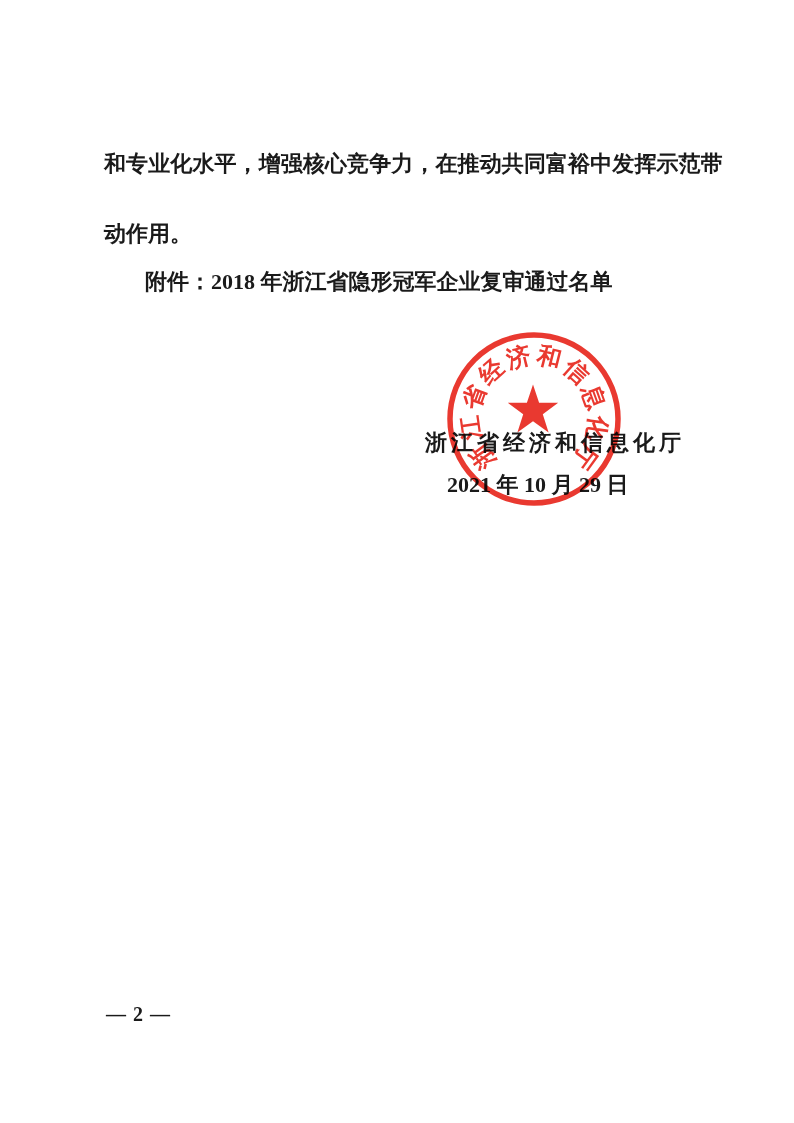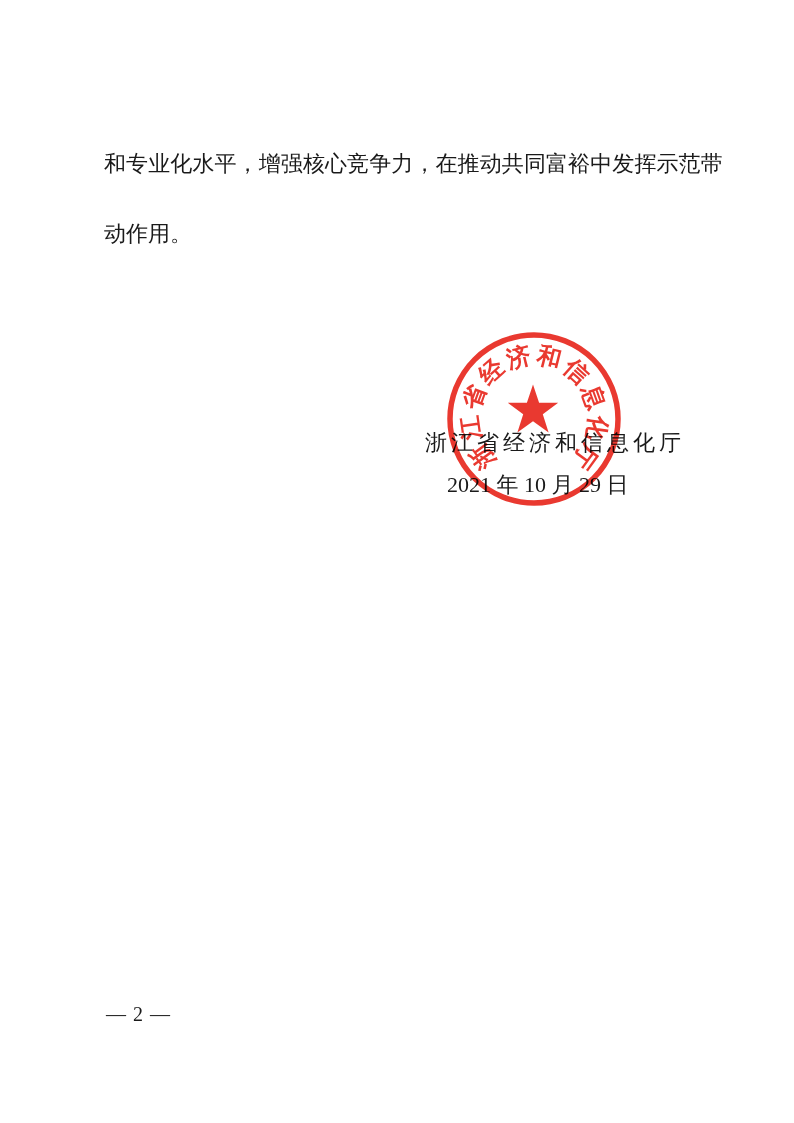--- a/index.html
+++ b/index.html
@@ -16,20 +16,21 @@
     font-family: "Liberation Serif", serif;
     color: #1a1a1a;
   }
   .txt {
     position: absolute;
     margin: 0;
     white-space: pre;
     line-height: 1;
     font-size: 22px;
     color: #1a1a1a;
+    font-weight: bold;
   }
   .body-line-1 { left: 104px; top: 153px; letter-spacing: 0.1px; }
   .body-line-2 { left: 104px; top: 191px; margin-top: 32px; }
   .attachment-line { left: 145px; top: 271px; }
   .signature-line { left: 425px; top: 432px; letter-spacing: 4px; }
   .date-line { left: 447px; top: 474px; }
   .page-number { left: 106px; top: 1004px; font-size: 20px; letter-spacing: 1px; }
   .seal {
     position: absolute;
     left: 434px;
@@ -47,20 +48,21 @@
 </style>
 </head>
 <body>
 
 <div class="page">
 
   <p class="txt body-line-1">和专业化水平，增强核心竞争力，在推动共同富裕中发挥示范带</p>
 
   <p class="txt body-line-2">动作用。</p>
 
+  <p class="txt attachment-line">附件：2018 年浙江省隐形冠军企业复审通过名单</p>
 
   <p class="txt signature-line">浙江省经济和信息化厅</p>
 
   <p class="txt date-line">2021 年 10 月 29 日</p>
 
   <svg class="seal" viewBox="0 0 200 200" aria-hidden="true">
     <circle id="seal-ring" cx="100" cy="100" r="84" fill="none" stroke-width="5.5" stroke="#e8281e"></circle>
     <polygon id="seal-star" points="99.0,65.5 105.1,83.7 124.2,83.8 108.8,95.2 114.6,113.4 99.0,102.3 83.4,113.4 89.2,95.2 73.8,83.8 92.9,83.7" fill="#e8281e"></polygon>
     <g id="seal-arc-text">
         <text x="48.2" y="137.6" dy="0.35em" text-anchor="middle" transform="rotate(-126.0 48.2 137.6)" fill="#e8281e">浙</text>

